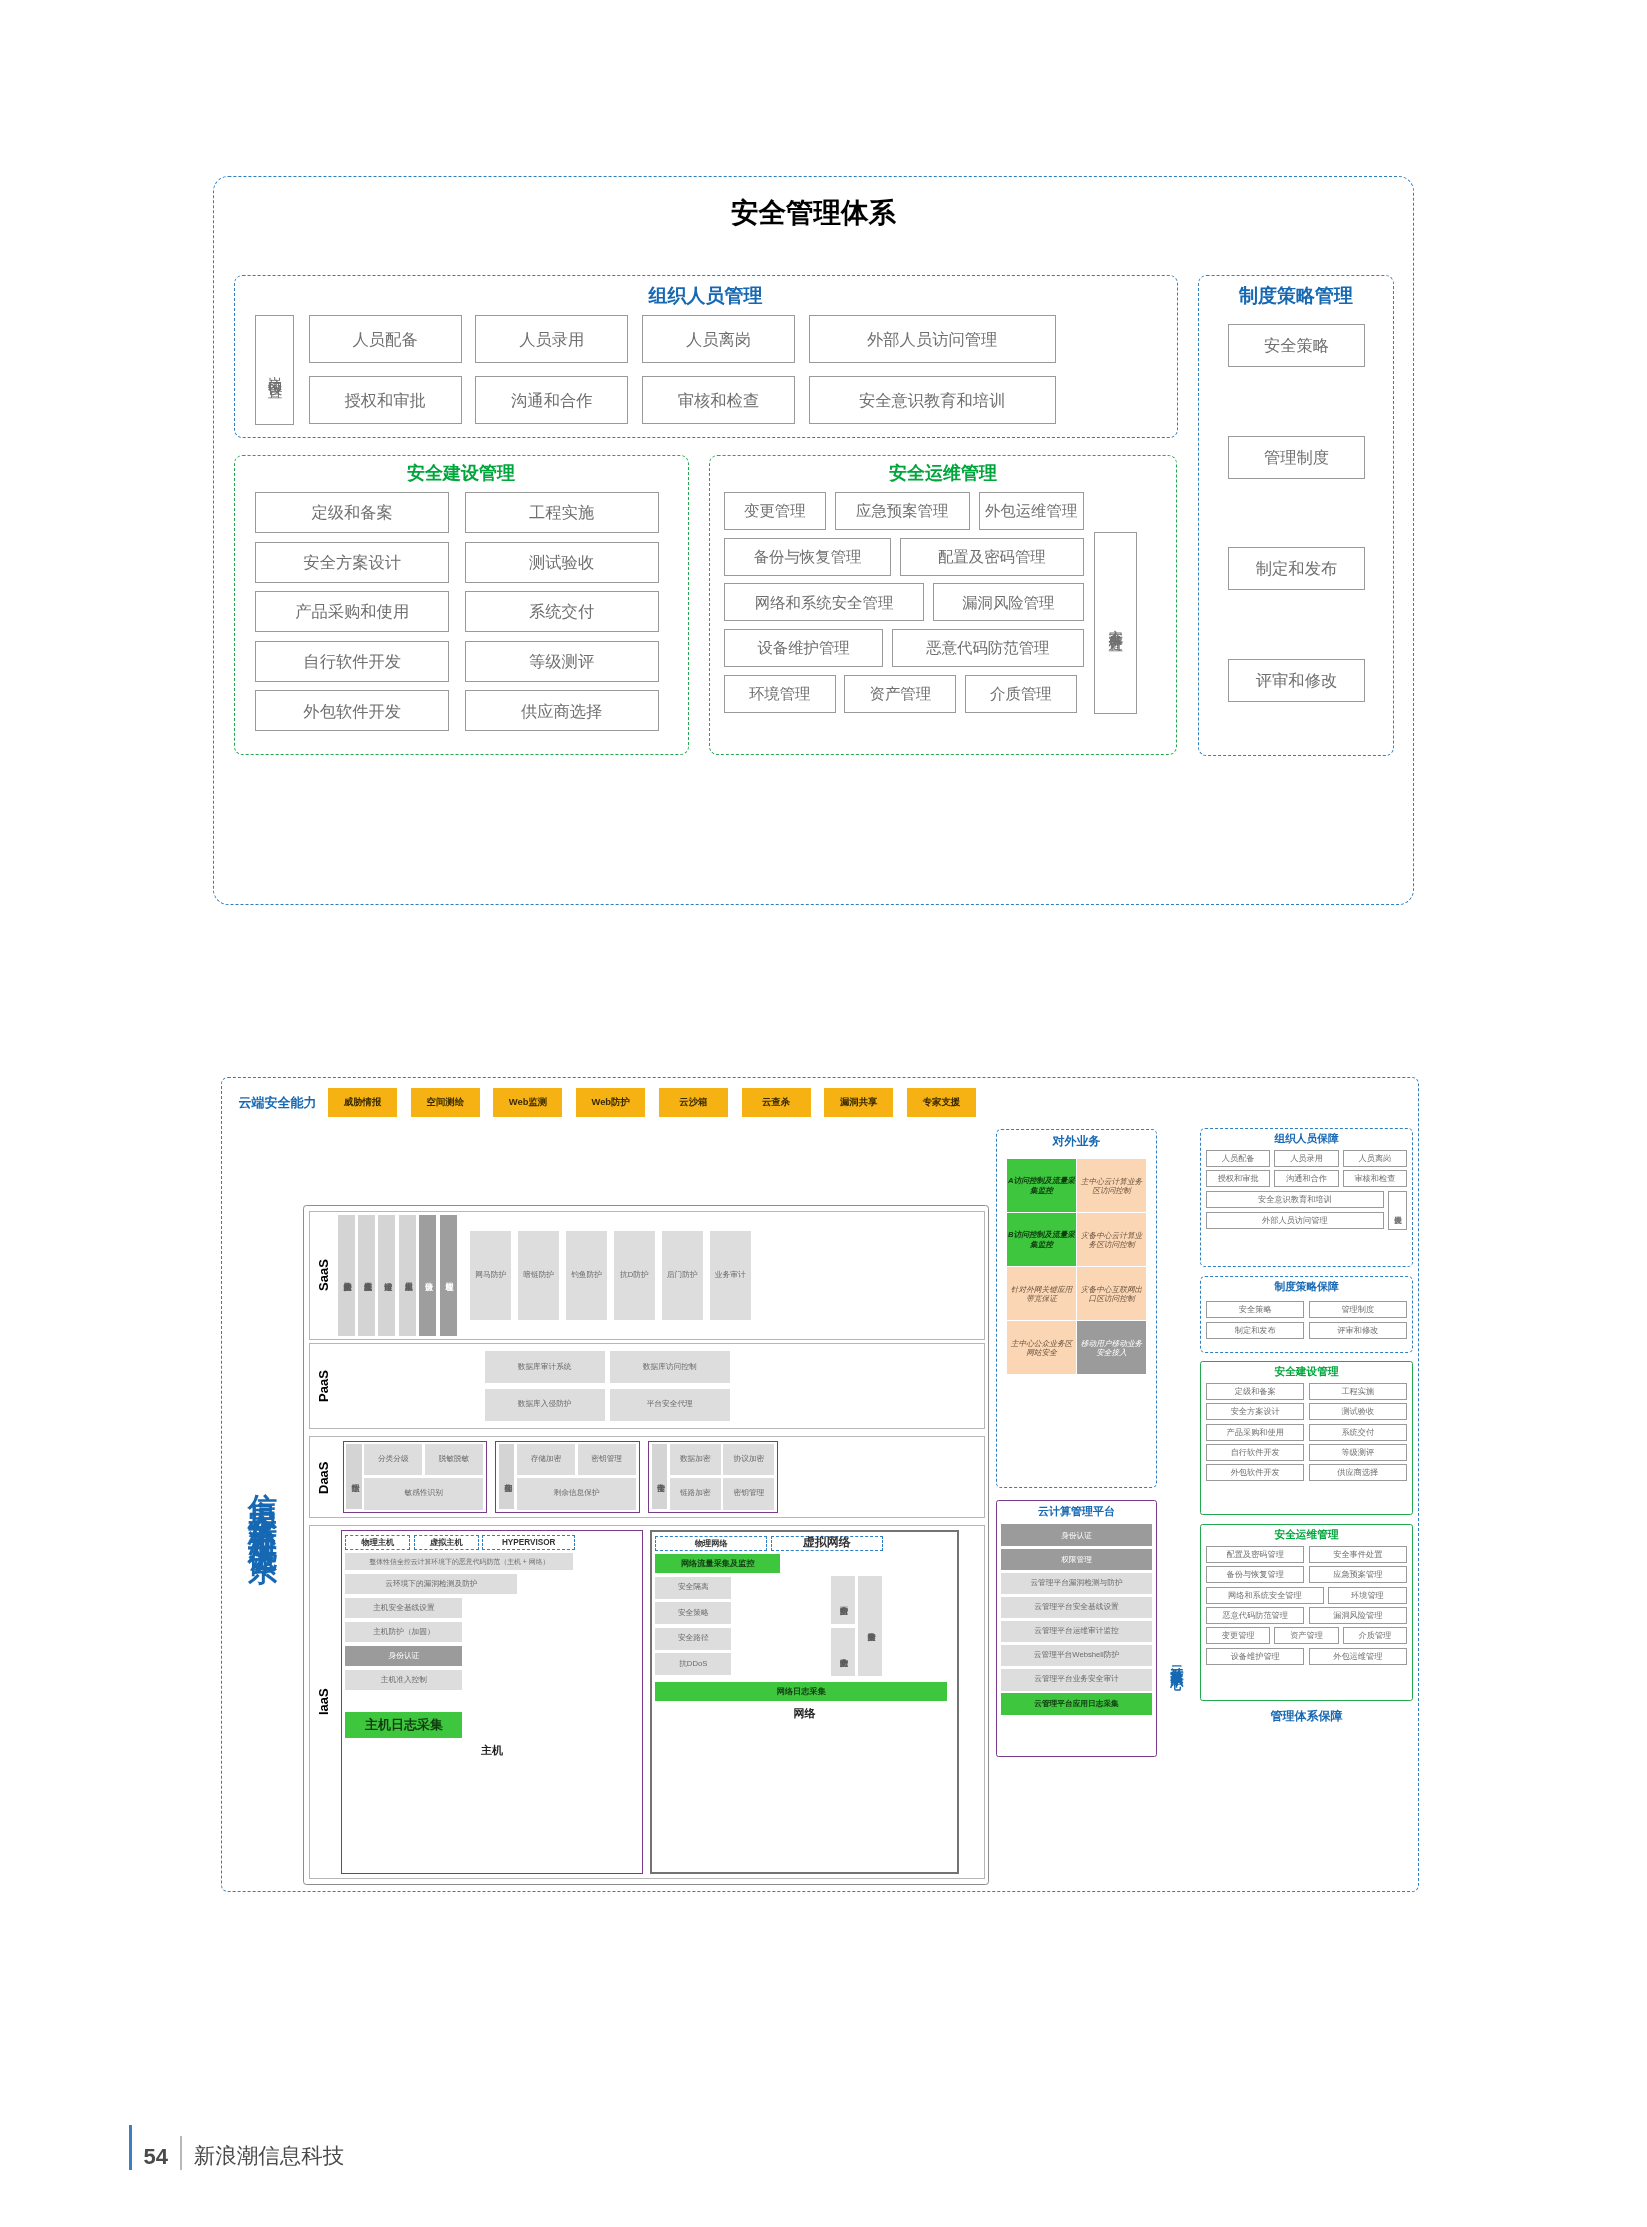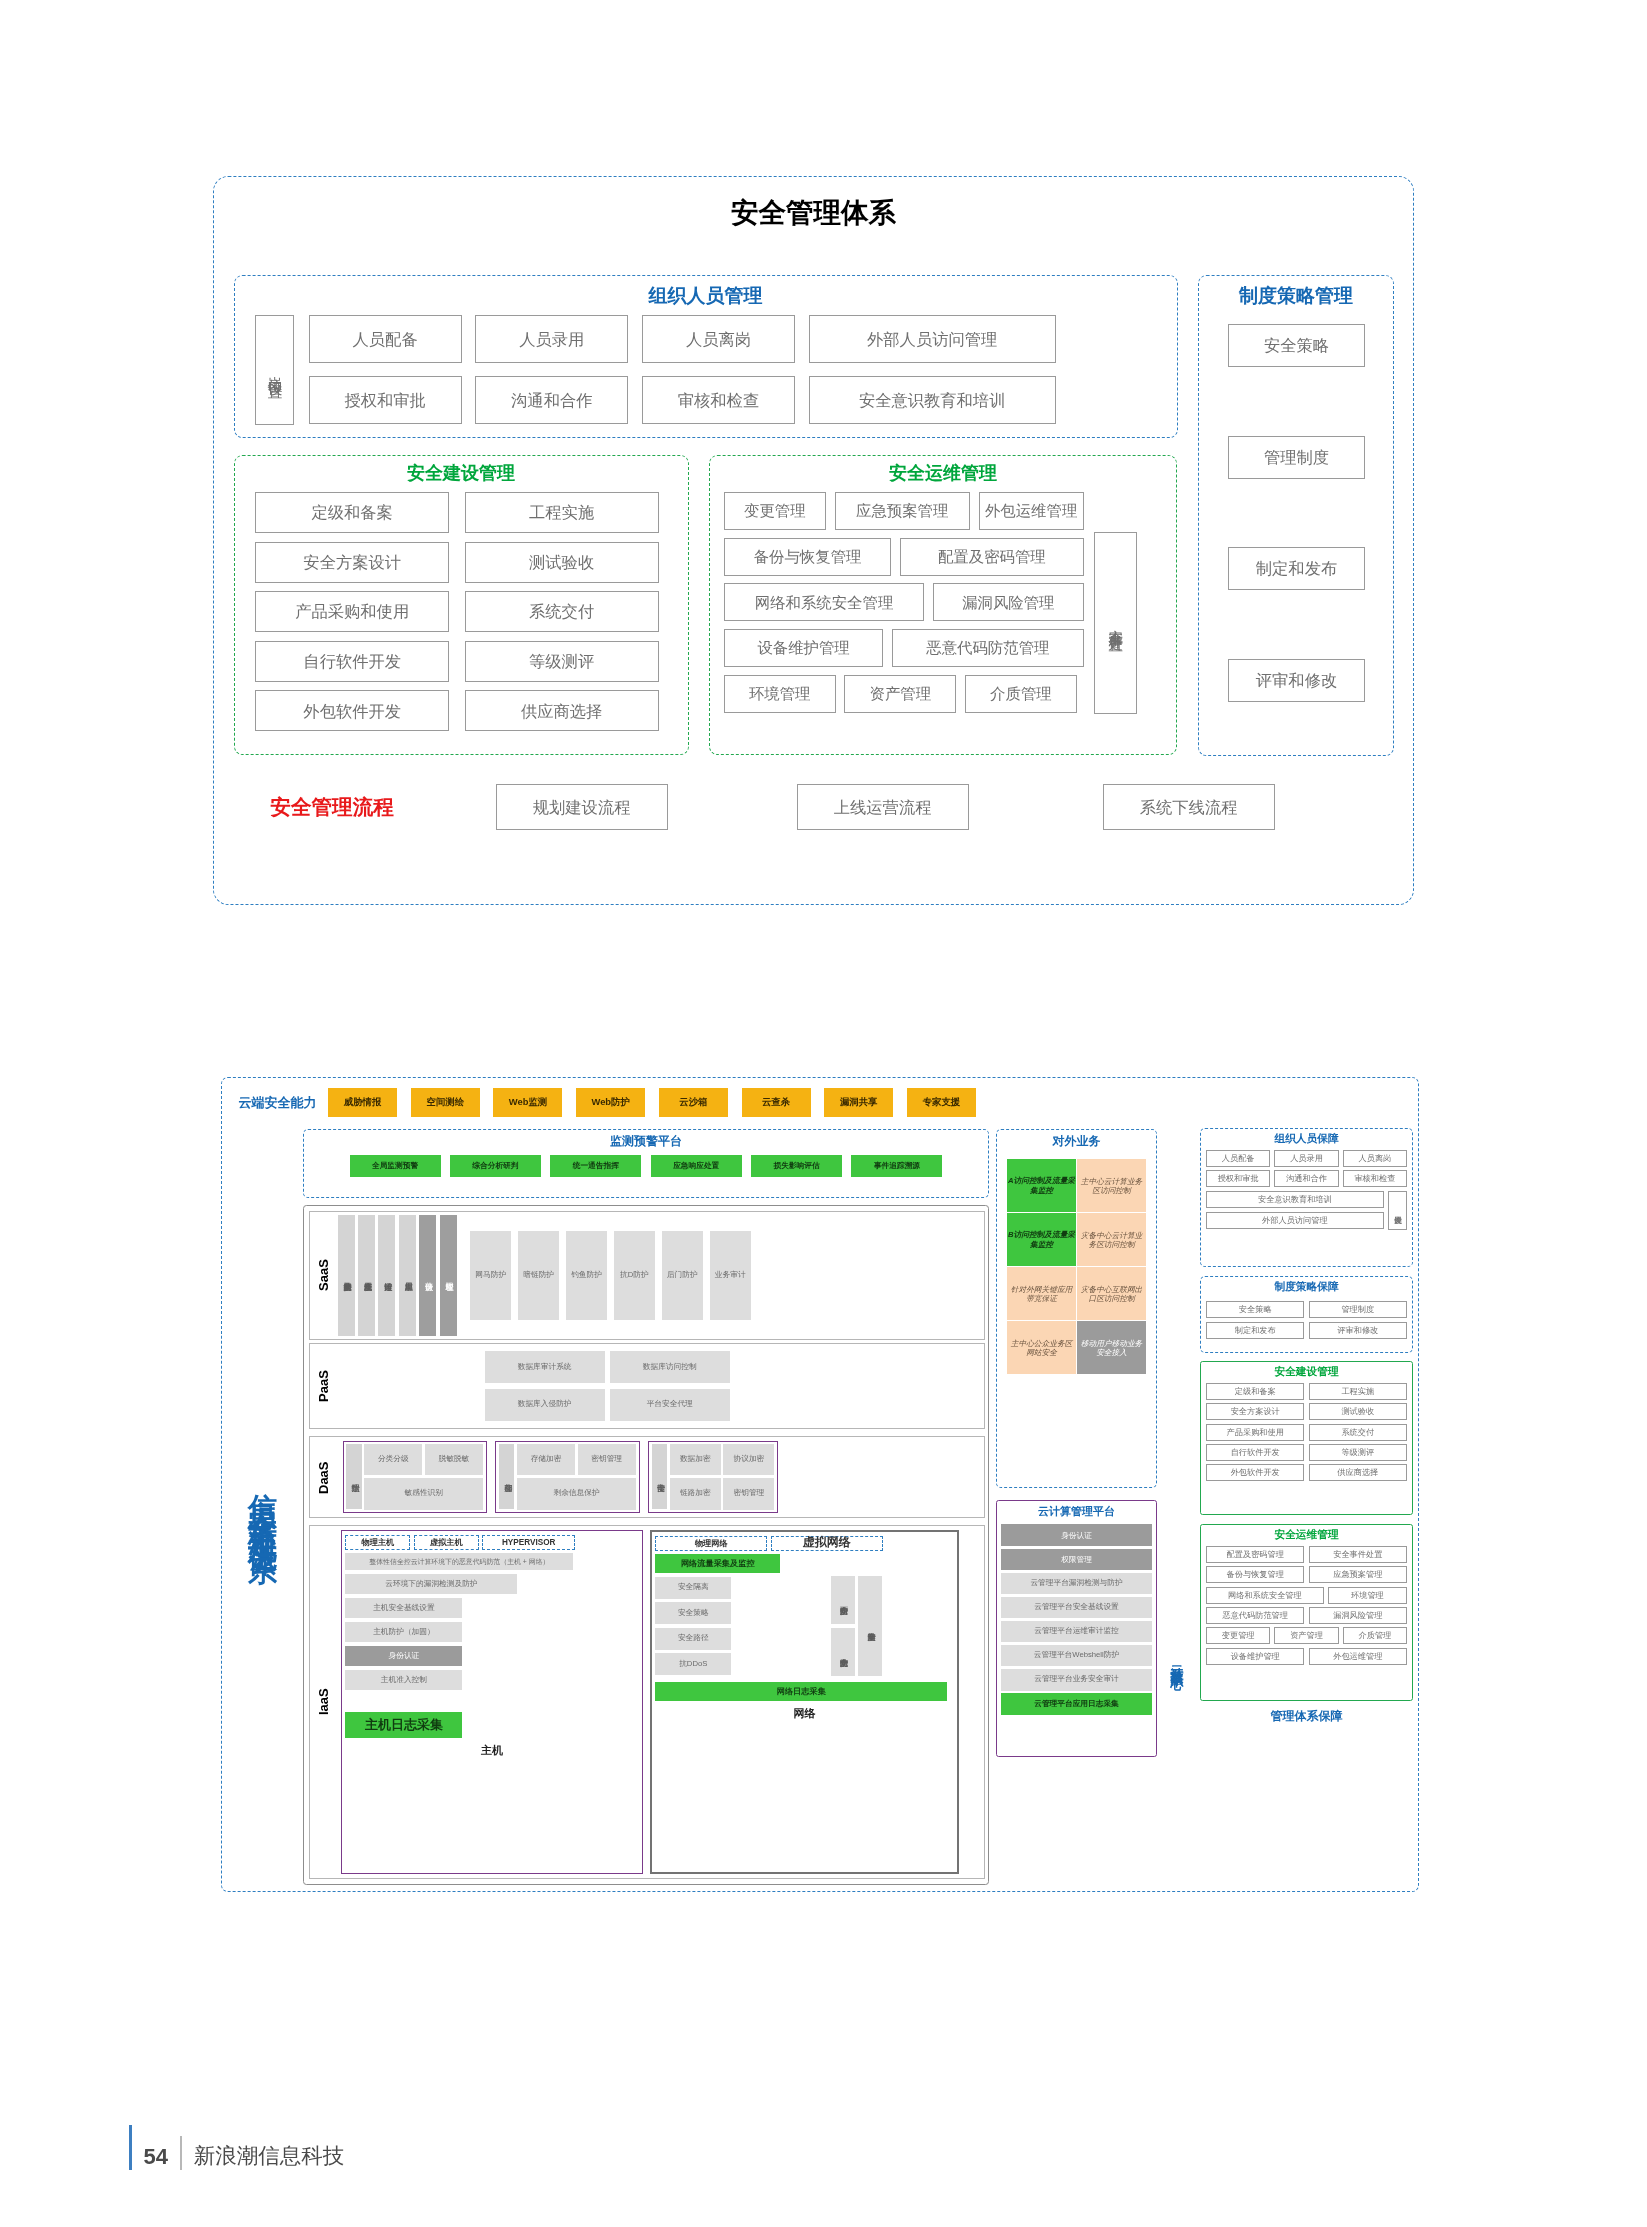--- a/index.html
+++ b/index.html
@@ -228,29 +228,20 @@
       </div>
       <div class="row">
         <div class="gbox" style="width:112px">环境管理</div>
         <div class="gbox" style="width:112px">资产管理</div>
         <div class="gbox" style="width:112px">介质管理</div>
       </div>
     </div>
     <div class="gbox incident">安全事件处置</div>
   </div>
 
-  <div id="flow">
-    <div class="lbl t-red">安全管理流程</div>
-    <div class="sp1"></div>
-    <div class="gbox">规划建设流程</div>
-    <div class="sp2"></div>
-    <div class="gbox">上线运营流程</div>
-    <div class="sp3"></div>
-    <div class="gbox">系统下线流程</div>
-  </div>
 </div>
 
 <div id="fig2">
 
   <div id="cloudrow">
     <div class="lbl t-blue">云端安全能力</div>
     <div class="ybox">威胁情报</div>
     <div class="ybox">空间测绘</div>
     <div class="ybox">Web监测</div>
     <div class="ybox">Web防护</div>
@@ -259,31 +250,20 @@
     <div class="ybox">漏洞共享</div>
     <div class="ybox">专家支援</div>
   </div>
 
   <div id="vside">
     <span>信息安全标准规范体系</span>
   </div>
 
   <div id="mid">
 
-    <div id="warn">
-      <div class="hdr t-blue">监测预警平台</div>
-      <div class="row">
-        <div class="gnbox">全局监测预警</div>
-        <div class="gnbox">综合分析研判</div>
-        <div class="gnbox">统一通告指挥</div>
-        <div class="gnbox">应急响应处置</div>
-        <div class="gnbox">损失影响评估</div>
-        <div class="gnbox">事件追踪溯源</div>
-      </div>
-    </div>
 
     <div id="stack">
 
       <div id="saas" style="border:0.9px solid #b6b6b6;display:flex;">
         <div class="layer-lbl" style="width:27.5px">SaaS</div>
         <div style="display:flex;gap:3.4px;padding:3.4px 0;">
           <div class="vstrip" style="width:17px">安全威胁检测及防护</div>
           <div class="vstrip" style="width:17px">应用系统安全基线</div>
           <div class="vstrip" style="width:17px">运维审计监控</div>
           <div class="vstrip" style="width:17px">应用日志采集</div>

